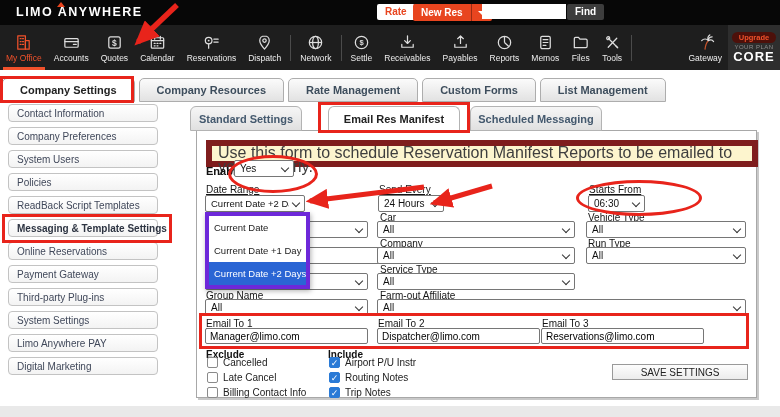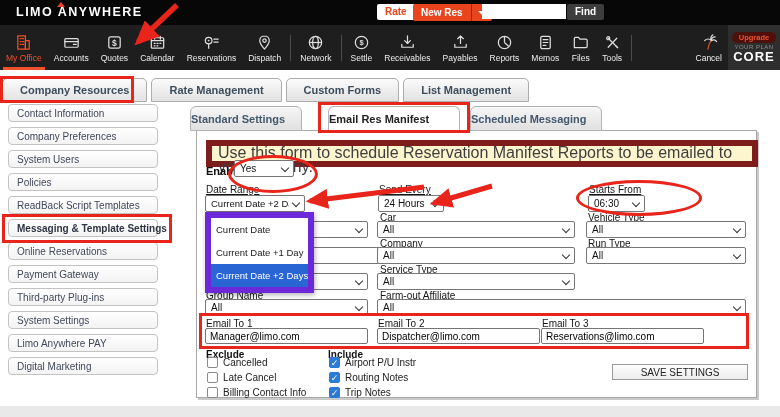--- a/index.html
+++ b/index.html
@@ -46,37 +46,37 @@
   
   .sidebar{position:absolute;left:8px;top:104px;width:150px;display:flex;flex-direction:column;gap:5px;}
   .side-btn{height:18px;box-sizing:border-box;border:1px solid #c3c3c3;border-radius:4px;
             background:linear-gradient(#ffffff,#f3f3f3);font-size:10px;color:#40485a;display:flex;
             align-items:center;padding-left:8px;cursor:pointer;white-space:nowrap;}
   .side-btn.current{font-weight:bold;color:#2d3442;}
   
   .ctabs{position:absolute;left:190px;top:106px;display:flex;align-items:flex-end;z-index:2;}
   .ctab{height:25px;line-height:24px;box-sizing:border-box;border:1px solid #b3b3b3;border-radius:6px 6px 0 0;
         background:linear-gradient(#f6f6f6,#e0e0e0);font-size:11px;font-weight:bold;color:#44596e;
-        text-align:left;cursor:pointer;}
+        text-align:center;cursor:pointer;}
   .ctab.active{background:#fff;color:#222;border-bottom-color:#fff;}
   
   .panel{position:absolute;left:196px;top:130px;width:561px;height:268px;background:#fff;
          border:1px solid #a8a8a8;box-sizing:border-box;box-shadow:2px 2px 0 #c9c9c9;z-index:1;}
   .notice{position:absolute;left:206px;top:140px;width:534px;height:15px;line-height:14px;background:#fdf5ce;
           border:6px solid #7f1d1d;font-size:16px;color:#3e3e3e;padding-left:6px;z-index:2;}
   .flabel{position:absolute;font-size:10px;color:#151515;text-decoration:underline;white-space:nowrap;z-index:2;}
   .btitle{position:absolute;font-size:10px;font-weight:bold;color:#111;white-space:nowrap;z-index:2;}
   .sel{position:absolute;height:17px;background:#fff;border:1px solid #767676;border-radius:2px;display:flex;
        align-items:center;justify-content:space-between;padding:0 5px;font-size:10px;color:#111;
        box-sizing:border-box;cursor:pointer;z-index:2;white-space:nowrap;}
   .sel span{overflow:hidden;}
   .chev{width:5px;height:5px;border-right:1.6px solid #333;border-bottom:1.6px solid #333;
         transform:rotate(45deg);margin-top:-2px;flex:none;margin-left:4px;}
   .enabled-lab{position:absolute;left:206px;top:165px;font-size:11px;font-weight:bold;color:#111;z-index:2;}
-  .dropdown{position:absolute;left:205px;top:212px;width:97px;background:#fff;border:6px solid #6d28d9;
+  .dropdown{position:absolute;left:205px;top:212px;width:97px;background:#fff;border:4px solid #6d28d9;
             box-shadow:1px 2px 5px rgba(0,0,0,.3);z-index:30;}
   .opt{height:23px;line-height:23px;padding-left:5px;font-size:9.5px;color:#1c1c1c;cursor:pointer;white-space:nowrap;}
   .opt.selected{background:#2a65d4;color:#fff;}
   .einput{position:absolute;height:16px;border:1px solid #767676;border-radius:2px;font-size:10px;
           padding:0 4px;box-sizing:border-box;z-index:2;font-family:"Liberation Sans",sans-serif;}
   .cb{position:absolute;width:11px;height:11px;border:1px solid #8a8a8a;background:#fff;border-radius:2px;
       box-sizing:border-box;cursor:pointer;z-index:2;}
   .cb.checked{background:#2a7ad6;border-color:#2a7ad6;}
   .cb.checked::after{content:'\2713';color:#fff;font-size:9px;line-height:10px;display:block;text-align:center;}
   .cblabel{position:absolute;font-size:10px;color:#222;white-space:nowrap;z-index:2;}
@@ -208,30 +208,31 @@
           <path d="M13.5 13.5l2 2"></path>
         </svg>
       <span class="nav-label">Tools</span>
     </div>
     <div class="nav-divider"></div>
     <div class="nav-item addons">
       <svg width="19" height="19" viewBox="0 0 20 20" fill="none" stroke-width="1.3" stroke-linecap="round">
           <path stroke="#c8562e" d="M9.5 17c.5-4 1.5-7 3.5-9"></path>
           <path stroke="#dedede" d="M13 8c-2-2-5-2-7 0M13 8c0-2.5 2-4 4-4M13 8c2-1 4.5-.5 5.5 1M13 8c-1-2.5 0-5 1.5-6"></path>
         </svg>
-      <span class="nav-label">Cancel</span>
+      <span class="nav-label">Gateway</span>
     </div>
     <div class="core-block">
       <span class="upgrade-pill">Upgrade</span>
       <span class="plan-caption">YOUR PLAN</span>
       <span class="plan-name">CORE</span>
     </div>
   </div>
 
   <div class="toptabs">
+    <div class="ttab active">Company Settings</div>
     <div class="ttab">Company Resources</div>
     <div class="ttab">Rate Management</div>
     <div class="ttab">Custom Forms</div>
     <div class="ttab">List Management</div>
   </div>
 
   <div class="sidebar">
     <div class="side-btn">Contact Information</div>
     <div class="side-btn">Company Preferences</div>
     <div class="side-btn">System Users</div>

